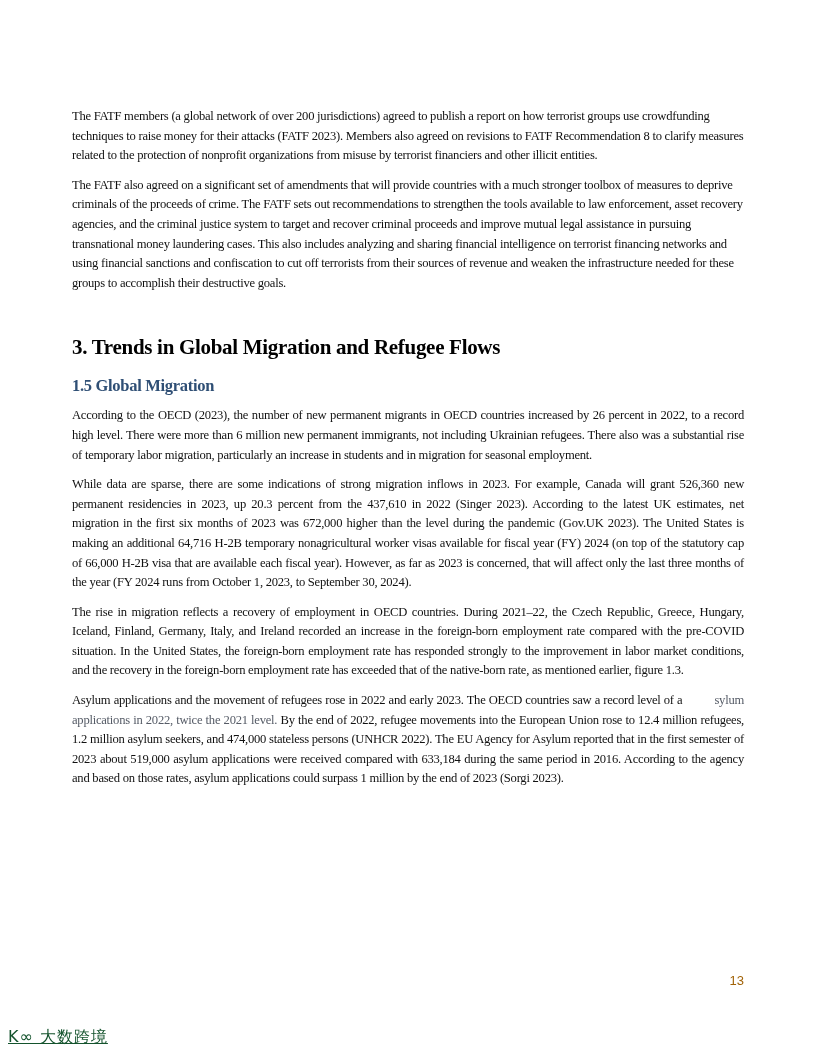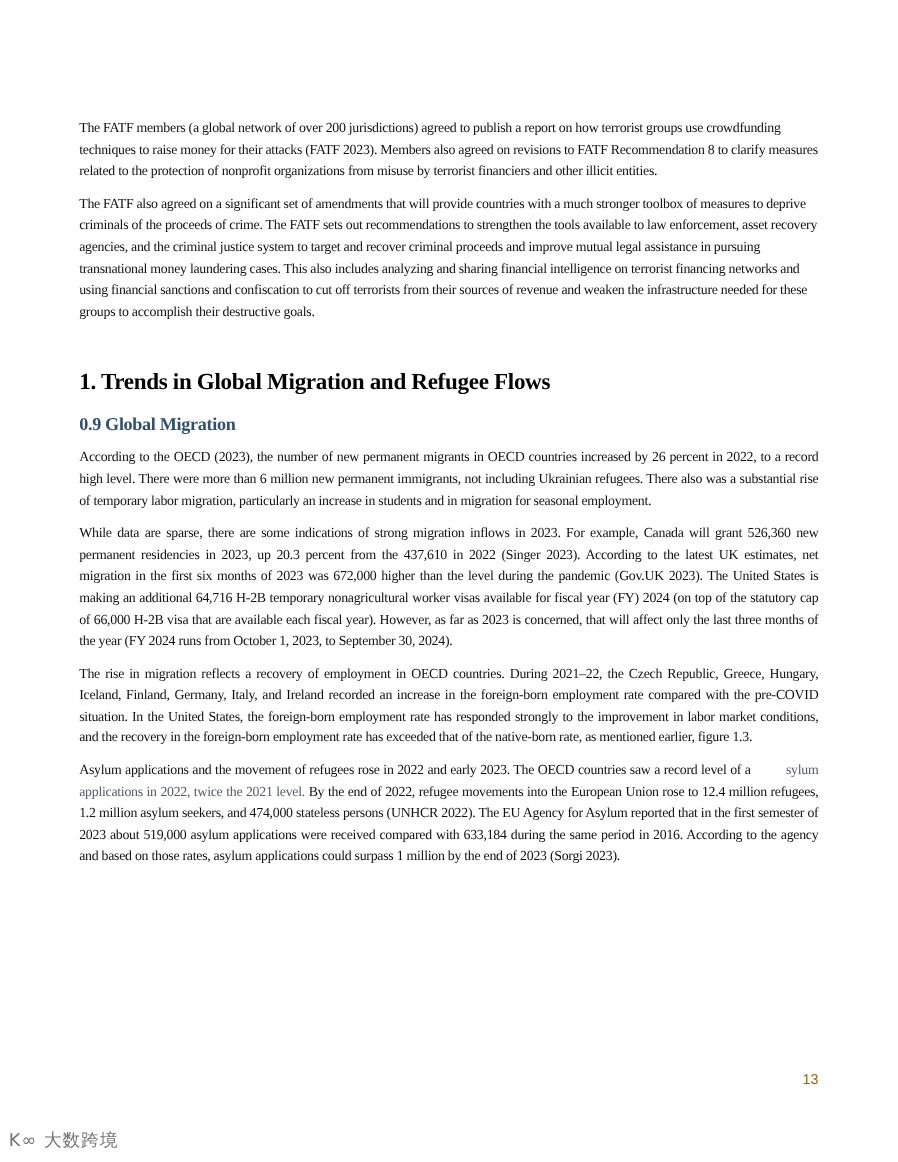--- a/index.html
+++ b/index.html
@@ -6,35 +6,35 @@
   body { width: 816px; height: 1056px; position: relative; overflow: hidden;
          font-family: "Liberation Sans", sans-serif; color: #111; }
   .page { position: absolute; left: 72px; top: 107px; width: 672px; font-family: Liberation Serif, serif; }
   p.body { margin: 0; font-size: 12.6px; line-height: 19.6px; letter-spacing: -0.25px; }
   p.justify { text-align: justify; }
   .gap { height: 10px; }
   h1.section { margin: 0; font-size: 21px; font-weight: bold; color: #000; letter-spacing: -0.3px; }
   h2.subsection { margin: 0; font-size: 16.5px; font-weight: bold; color: #2f4f75; letter-spacing: -0.3px; }
   .link { color: #555b66; margin-left: 32px; }
   .page-number { position: absolute; right: 72px; top: 973px; font-size: 13px; color: #a16207; }
-  .watermark { position: absolute; left: 8px; top: 1027px; font-size: 16px; color: #737373;
-               font-family: "DejaVu Sans", sans-serif; letter-spacing: 1px; }
+  .watermark { position: absolute; left: 8px; top: 1027px; font-size: 16px; color: #14532d;
+               font-family: "DejaVu Sans", sans-serif; letter-spacing: 1px; text-decoration: underline; }
 </style>
 </head>
 <body>
 
 <div class="page">
   <p class="body">The FATF members (a global network of over 200 jurisdictions) agreed to publish a report on how terrorist groups use crowdfunding techniques to raise money for their attacks (FATF 2023). Members also agreed on revisions to FATF Recommendation 8 to clarify measures related to the protection of nonprofit organizations from misuse by terrorist financiers and other illicit entities.</p>
   <div class="gap"></div>
   <p class="body">The FATF also agreed on a significant set of amendments that will provide countries with a much stronger toolbox of measures to deprive criminals of the proceeds of crime. The FATF sets out recommendations to strengthen the tools available to law enforcement, asset recovery agencies, and the criminal justice system to target and recover criminal proceeds and improve mutual legal assistance in pursuing transnational money laundering cases. This also includes analyzing and sharing financial intelligence on terrorist financing networks and using financial sanctions and confiscation to cut off terrorists from their sources of revenue and weaken the infrastructure needed for these groups to accomplish their destructive goals.</p>
 
   <div style="height:42px"></div>
-  <h1 class="section">1. Trends in Global Migration and Refugee Flows</h1>
+  <h1 class="section">3. Trends in Global Migration and Refugee Flows</h1>
   <div style="height:16px"></div>
-  <h2 class="subsection">0.9 Global Migration</h2>
+  <h2 class="subsection">1.5 Global Migration</h2>
   <div style="height:10px"></div>
 
   <p class="body justify">According to the OECD (2023), the number of new permanent migrants in OECD countries increased by 26 percent in 2022, to a record high level. There were more than 6 million new permanent immigrants, not including Ukrainian refugees. There also was a substantial rise of temporary labor migration, particularly an increase in students and in migration for seasonal employment.</p>
   <div class="gap"></div>
   <p class="body justify">While data are sparse, there are some indications of strong migration inflows in 2023. For example, Canada will grant 526,360 new permanent residencies in 2023, up 20.3 percent from the 437,610 in 2022 (Singer 2023). According to the latest UK estimates, net migration in the first six months of 2023 was 672,000 higher than the level during the pandemic (Gov.UK 2023). The United States is making an additional 64,716 H-2B temporary nonagricultural worker visas available for fiscal year (FY) 2024 (on top of the statutory cap of 66,000 H-2B visa that are available each fiscal year). However, as far as 2023 is concerned, that will affect only the last three months of the year (FY 2024 runs from October 1, 2023, to September 30, 2024).</p>
   <div class="gap"></div>
   <p class="body justify">The rise in migration reflects a recovery of employment in OECD countries. During 2021–22, the Czech Republic, Greece, Hungary, Iceland, Finland, Germany, Italy, and Ireland recorded an increase in the foreign-born employment rate compared with the pre-COVID situation. In the United States, the foreign-born employment rate has responded strongly to the improvement in labor market conditions, and the recovery in the foreign-born employment rate has exceeded that of the native-born rate, as mentioned earlier, figure 1.3.</p>
   <div class="gap"></div>
   <p class="body justify"><span>Asylum applications and the movement of refugees rose in 2022 and early 2023. The OECD countries saw a record level of a</span><span class="link">sylum applications in 2022, twice the 2021 level.</span><span> By the end of 2022, refugee movements into the European Union rose to 12.4 million refugees, 1.2 million asylum seekers, and 474,000 stateless persons (UNHCR 2022). The EU Agency for Asylum reported that in the first semester of 2023 about 519,000 asylum applications were received compared with 633,184 during the same period in 2016. According to the agency and based on those rates, asylum applications could surpass 1 million by the end of 2023 (Sorgi 2023).</span></p>
   <div class="gap"></div>

